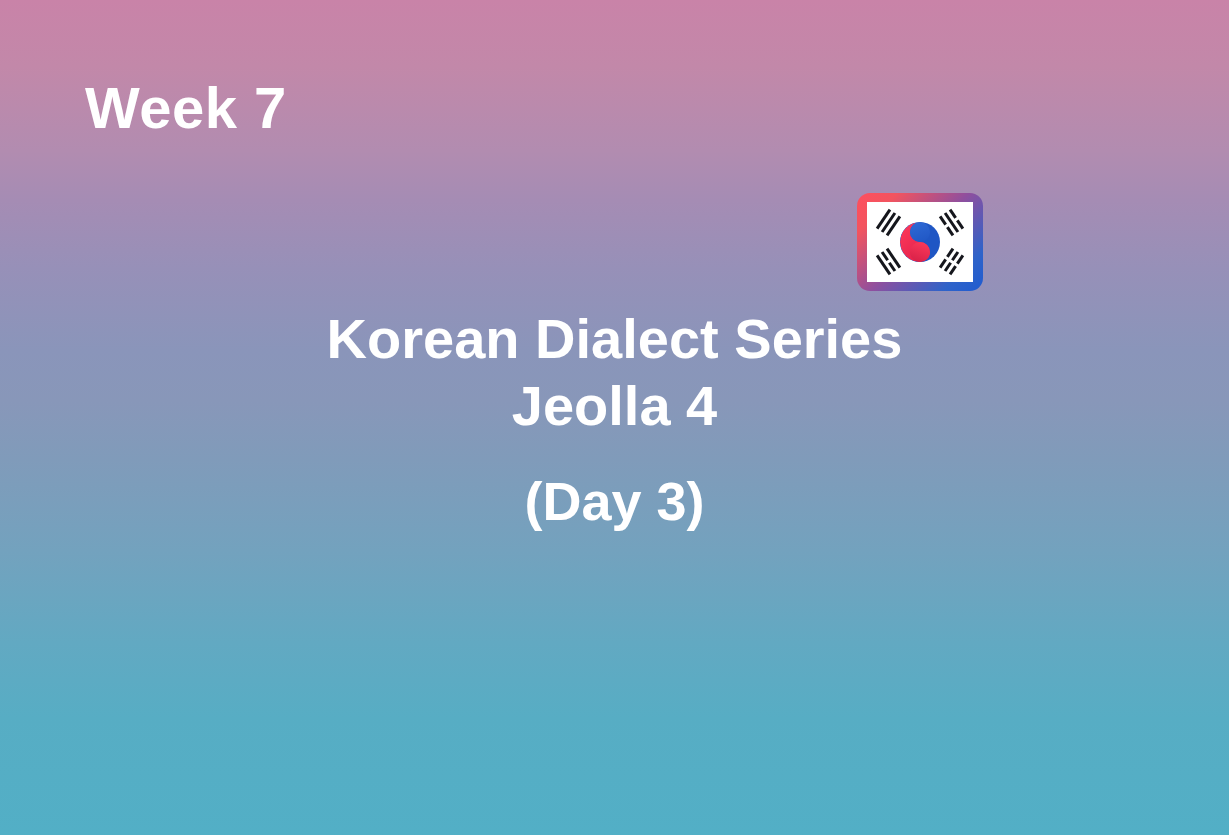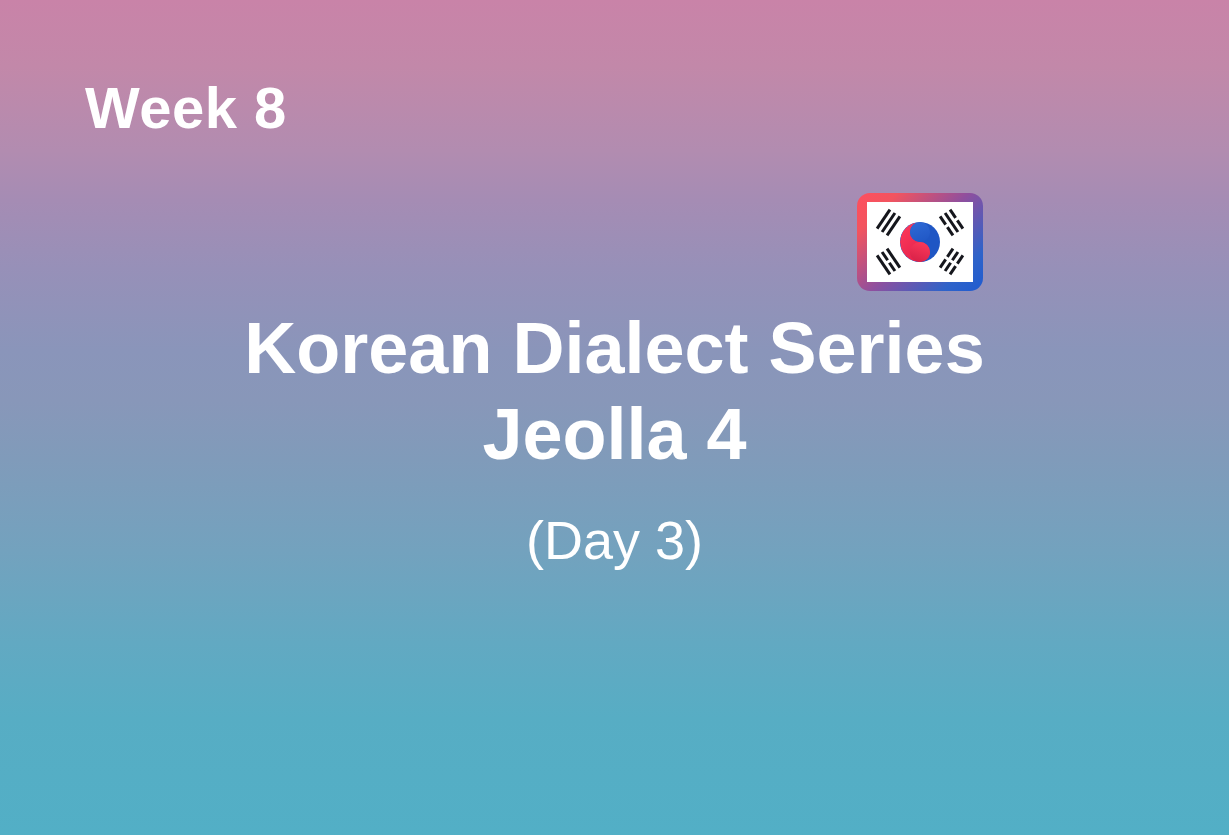--- a/index.html
+++ b/index.html
@@ -147,46 +147,46 @@
   
   .title-block {
     position: absolute;
     left: 0;
     right: 0;
     top: 305px;
     text-align: center;
     padding: 0 40px;
   }
   .main-title {
-    font-size: 72px;
+    font-size: 56px;
     font-weight: bold;
     color: #ffffff;
     line-height: 1.2;
     letter-spacing: 0px;
     margin: 0;
     text-align: center;
   }
   .main-title .line {
     display: block;
   }
   .sub-title {
     margin: 30px 0 0 0;
     font-size: 54px;
-    font-weight: normal;
+    font-weight: bold;
     color: #ffffff;
     line-height: 1.2;
     text-align: center;
   }
 </style>
 </head>
 <body>
 
 <div id="slide">
 
-  <div class="week-label">Week 8</div>
+  <div class="week-label">Week 7</div>
 
   <div class="flag-wrap">
     <div class="flag-emoji">
       <div class="flag-field">
 
         <div class="taegeuk">
           <div class="taegeuk-red"></div>
           <div class="taegeuk-blue-lobe"></div>
           <div class="taegeuk-red-lobe"></div>
         </div>

